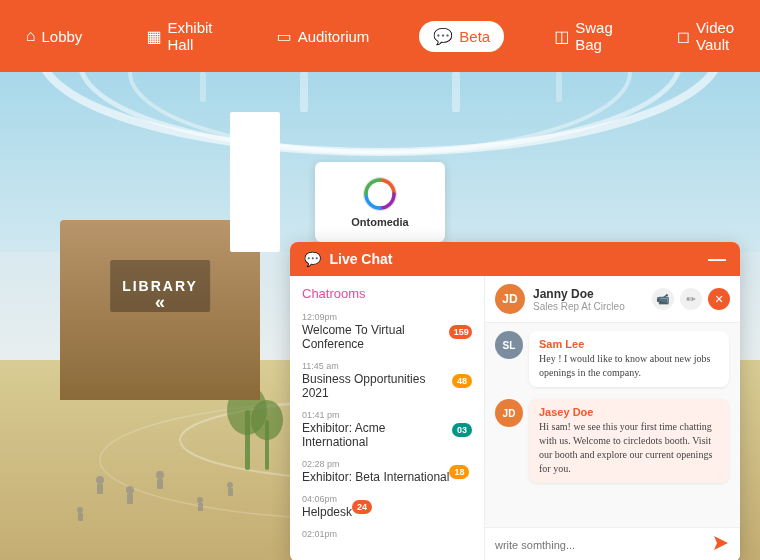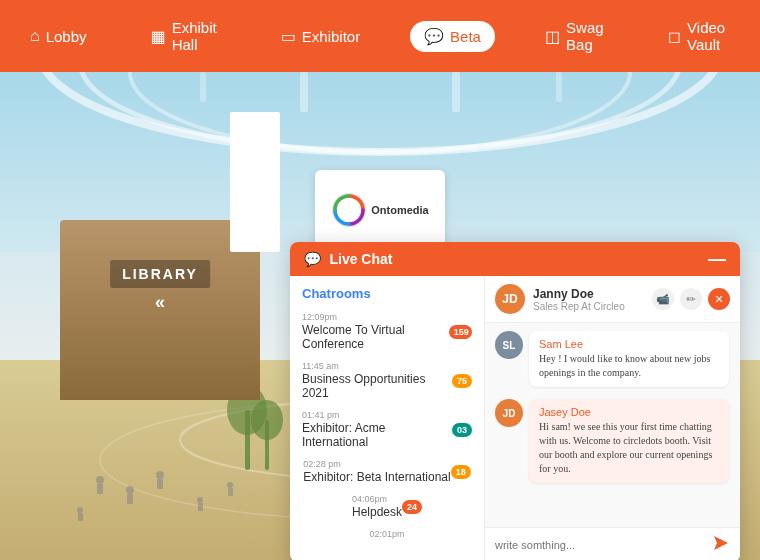--- a/index.html
+++ b/index.html
@@ -74,21 +74,21 @@
     }
     .library-sign {
       position: absolute;
       top: 40px;
       left: 50%;
       transform: translateX(-50%);
       background: rgba(0,0,0,0.3);
       color: white;
       font-size: 14px;
       font-weight: 700;
-      padding: 6px 12px;
+      padding: 18px 12px;
       letter-spacing: 2px;
       border-radius: 2px;
     }
     .library-arrows {
       position: absolute;
       top: 72px;
       left: 50%;
       transform: translateX(-50%);
       color: white;
       font-size: 18px;
@@ -108,25 +108,25 @@
     .billboard {
       position: absolute;
       top: 90px;
       left: 50%;
       transform: translateX(-50%);
       width: 130px;
       height: 80px;
       background: white;
       border-radius: 6px;
       display: flex;
+      flex-direction: column;
       align-items: center;
       justify-content: center;
       gap: 4px;
       box-shadow: 0 2px 8px rgba(0,0,0,0.15);
-      margin-top: 8px;
     }
     .billboard-logo {
       width: 36px;
       height: 36px;
     }
     .billboard-text {
       font-size: 11px;
       font-weight: 600;
       color: #333;
     }
@@ -173,29 +173,29 @@
 
     
     .chatrooms-panel {
       width: 195px;
       border-right: 1px solid #eee;
       overflow-y: auto;
       flex-shrink: 0;
     }
     .chatrooms-title {
       font-size: 13px;
-      font-weight: 700;
-      color: #3b82f6;
+      font-weight: 400;
+      color: #ec4899;
       padding: 10px 12px 6px;
     }
     .chatroom-item {
       padding: 5px 12px;
       display: flex;
       align-items: center;
-      justify-content: center;
+      justify-content: flex-start;
       cursor: pointer;
     }
     .chatroom-info {
       display: flex;
       flex-direction: column;
       gap: 1px;
     }
     .chatroom-time {
       font-size: 9px;
       color: #999;
@@ -306,21 +306,21 @@
       border-radius: 8px;
       padding: 7px 10px;
       max-width: 200px;
       box-shadow: 0 1px 3px rgba(0,0,0,0.08);
     }
     .message-bubble.received-highlight {
       background: #fff0eb;
     }
     .message-sender-name {
       font-size: 11px;
-      font-weight: 400;
+      font-weight: 700;
       color: #f15a29;
       margin-bottom: 2px;
     }
     .message-text {
       font-size: 10px;
       color: #444;
       line-height: 1.4;
       font-family: Liberation Serif, serif;
     }
     .chat-input-area {
@@ -359,21 +359,21 @@
   <div class="nav-item">
     <span class="nav-icon">⌂</span>
     <span>Lobby</span>
   </div>
   <div class="nav-item">
     <span class="nav-icon">▦</span>
     <span>Exhibit Hall</span>
   </div>
   <div class="nav-item">
     <span class="nav-icon">▭</span>
-    <span>Exhibitor</span>
+    <span>Auditorium</span>
   </div>
   <div class="nav-item active">
     <span class="nav-icon">💬</span>
     <span>Beta</span>
   </div>
   <div class="nav-item">
     <span class="nav-icon">◫</span>
     <span>Swag Bag</span>
   </div>
   <div class="nav-item">
@@ -496,21 +496,21 @@
             <span class="chatroom-name">Welcome To Virtual Conference</span>
           </div>
           <span class="chatroom-badge badge-red">159</span>
         </div>
 
         <div class="chatroom-item">
           <div class="chatroom-info">
             <span class="chatroom-time">11:45 am</span>
             <span class="chatroom-name">Business Opportunities 2021</span>
           </div>
-          <span class="chatroom-badge badge-orange">75</span>
+          <span class="chatroom-badge badge-orange">48</span>
         </div>
 
 
 
         <div class="chatroom-item">
           <div class="chatroom-info">
             <span class="chatroom-time">01:41 pm</span>
             <span class="chatroom-name">Exhibitor: Acme International</span>
           </div>
           <span class="chatroom-badge badge-teal">03</span>

